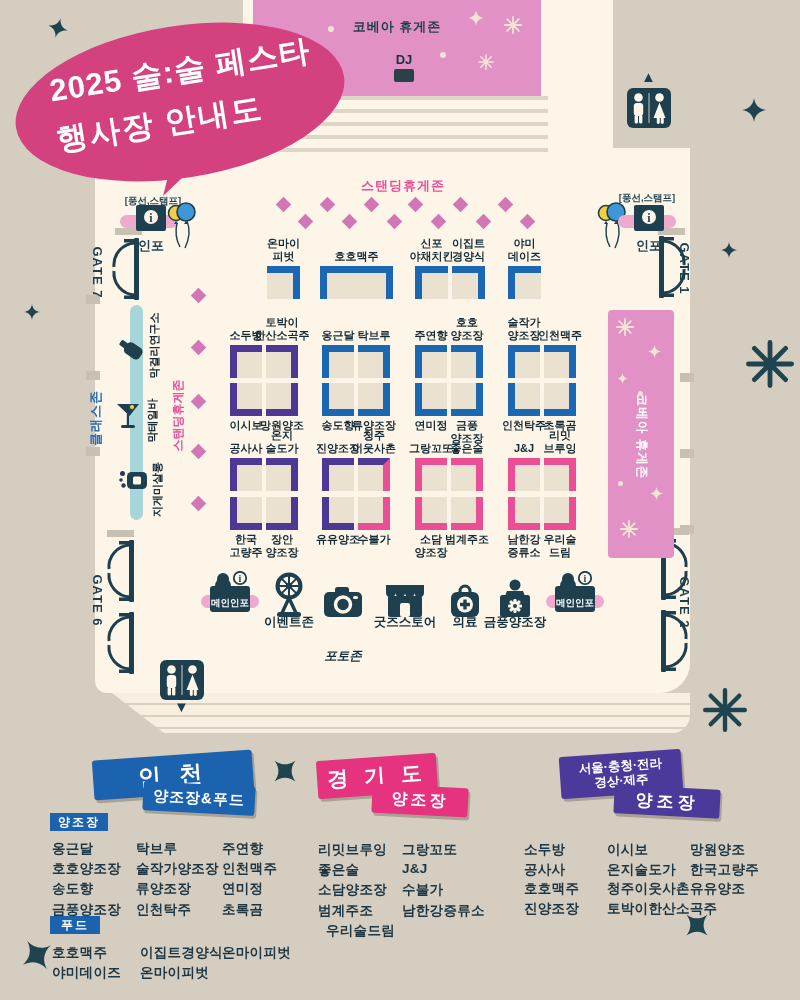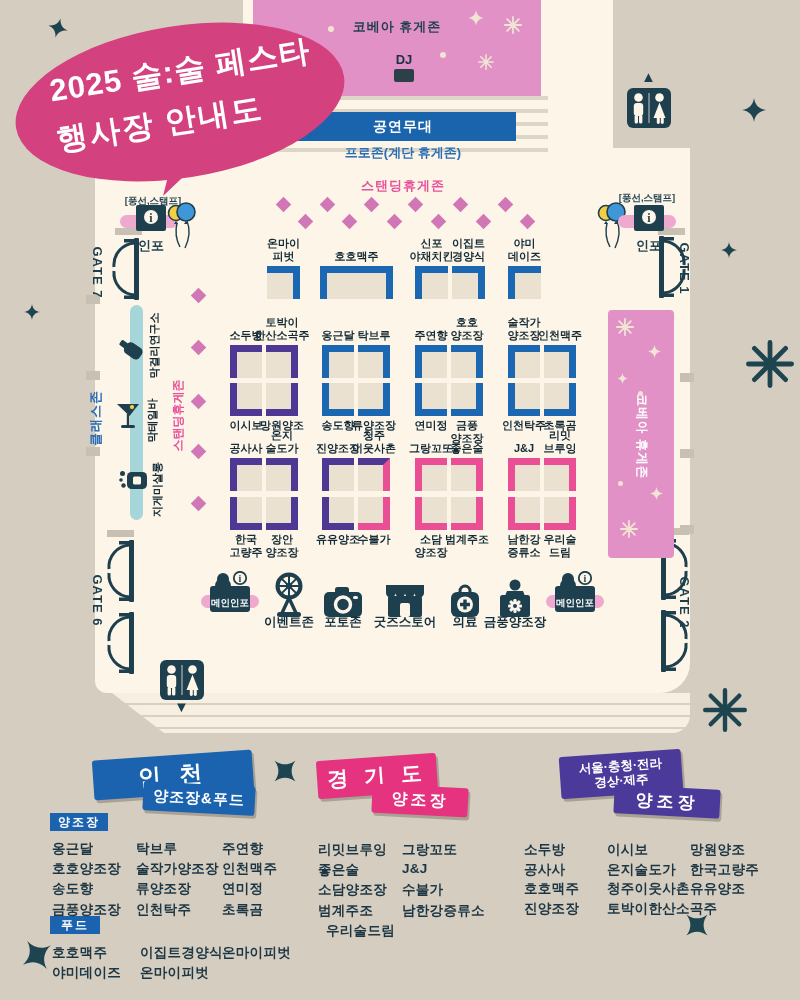--- a/index.html
+++ b/index.html
@@ -71,23 +71,20 @@
         </svg></div>
       <div class="abs" style="left: 285px; top: 28px;"><svg width="10" height="10" viewBox="0 0 24 24" style="transform:rotate(0deg)">
           <path d="M12 0 C13 7 17 11 24 12 C17 13 13 17 12 24 C11 17 7 13 0 12 C7 11 11 7 12 0 Z" fill="#f0e4d3"></path>
         </svg></div>
     </div>
 
   <div class="abs ctr" style="left:384px;top:52px;width:40px;font-size:13px;font-weight:bold;color:#17333f;">DJ</div>
   <div class="abs" style="left:394px;top:69px;width:20px;height:13px;background:#2b4049;border-radius:2px;"></div>
 
   <div class="abs" style="left:268px;top:96px;width:280px;height:62px;background:repeating-linear-gradient(to bottom,#ddd5c5 0 4px,#fcf5e8 4px 13px);"></div>
-  <div class="abs ctr" style="left:290px;top:112px;width:226px;height:29px;background:#1a64ae;color:#fff;
-              font-size:14px;font-weight:bold;line-height:29px;letter-spacing:1px;">공연무대</div>
-  <div class="abs ctr blue-txt" style="left:303px;top:144px;width:200px;font-size:13px;font-weight:bold;">프로존(계단 휴게존)</div>
   <div class="abs ctr pink-txt" style="left:303px;top:177px;width:200px;font-size:13px;font-weight:bold;letter-spacing:1px;">스탠딩휴게존</div>
   <div class="abs vtextL pink-txt ctr" style="left:133px;top:407px;width:90px;font-size:12px;font-weight:bold;">스탠딩휴게존</div>
 
   <div id="diamonds">
       <div class="abs" style="left: 278px; top: 199px; width: 11px; height: 11px; background: rgb(210, 119, 182); transform: rotate(45deg);"></div>
       <div class="abs" style="left: 322px; top: 199px; width: 11px; height: 11px; background: rgb(210, 119, 182); transform: rotate(45deg);"></div>
       <div class="abs" style="left: 366px; top: 199px; width: 11px; height: 11px; background: rgb(210, 119, 182); transform: rotate(45deg);"></div>
       <div class="abs" style="left: 410px; top: 199px; width: 11px; height: 11px; background: rgb(210, 119, 182); transform: rotate(45deg);"></div>
       <div class="abs" style="left: 455px; top: 199px; width: 11px; height: 11px; background: rgb(210, 119, 182); transform: rotate(45deg);"></div>
       <div class="abs" style="left: 500px; top: 199px; width: 11px; height: 11px; background: rgb(210, 119, 182); transform: rotate(45deg);"></div>
@@ -382,21 +379,21 @@
       </div>
       <div class="abs fac-label" style="left: 249px; top: 614px; width: 80px;">이벤트존</div>
       <div class="abs" style="left: 322px; top: 572px; width: 42px; height: 46px; display: flex; align-items: flex-end; justify-content: center;">
         <svg width="38" height="32" viewBox="0 0 38 32">
           <rect x="11" y="1" width="14" height="9" rx="2.5" fill="#1d3f4e"></rect>
           <rect x="0" y="6" width="38" height="25" rx="5" fill="#1d3f4e"></rect>
           <circle cx="19" cy="18.5" r="7.5" fill="none" stroke="#fcf5e8" stroke-width="3.5"></circle>
           <rect x="29" y="10" width="5" height="3" rx="1.5" fill="#fcf5e8"></rect>
         </svg>
       </div>
-      <div class="abs fac-label" style="left: 303px; top: 614px; width: 80px;">포토존</div>
+      <div class="abs fac-label" style="left: 303px; top: 648px; width: 80px; font-style: italic;">포토존</div>
       <div class="abs" style="left: 384px; top: 572px; width: 42px; height: 46px; display: flex; align-items: flex-end; justify-content: center;">
         <svg width="42" height="34" viewBox="0 0 42 34">
           <rect x="4" y="12" width="34" height="21" rx="2" fill="#1d3f4e"></rect>
           <path d="M2 1 h38 v8 a4.75 4.75 0 0 1 -9.5 0 a4.75 4.75 0 0 1 -9.5 0 a4.75 4.75 0 0 1 -9.5 0 a4.75 4.75 0 0 1 -9.5 0 z" fill="#1d3f4e"></path>
           <rect x="16" y="19" width="10" height="14" rx="2" fill="#fcf5e8"></rect>
         </svg>
       </div>
       <div class="abs fac-label" style="left: 365px; top: 614px; width: 80px;">굿즈스토어</div>
       <div class="abs" style="left: 444px; top: 572px; width: 42px; height: 46px; display: flex; align-items: flex-end; justify-content: center;">
         <svg width="30" height="34" viewBox="0 0 30 34">

